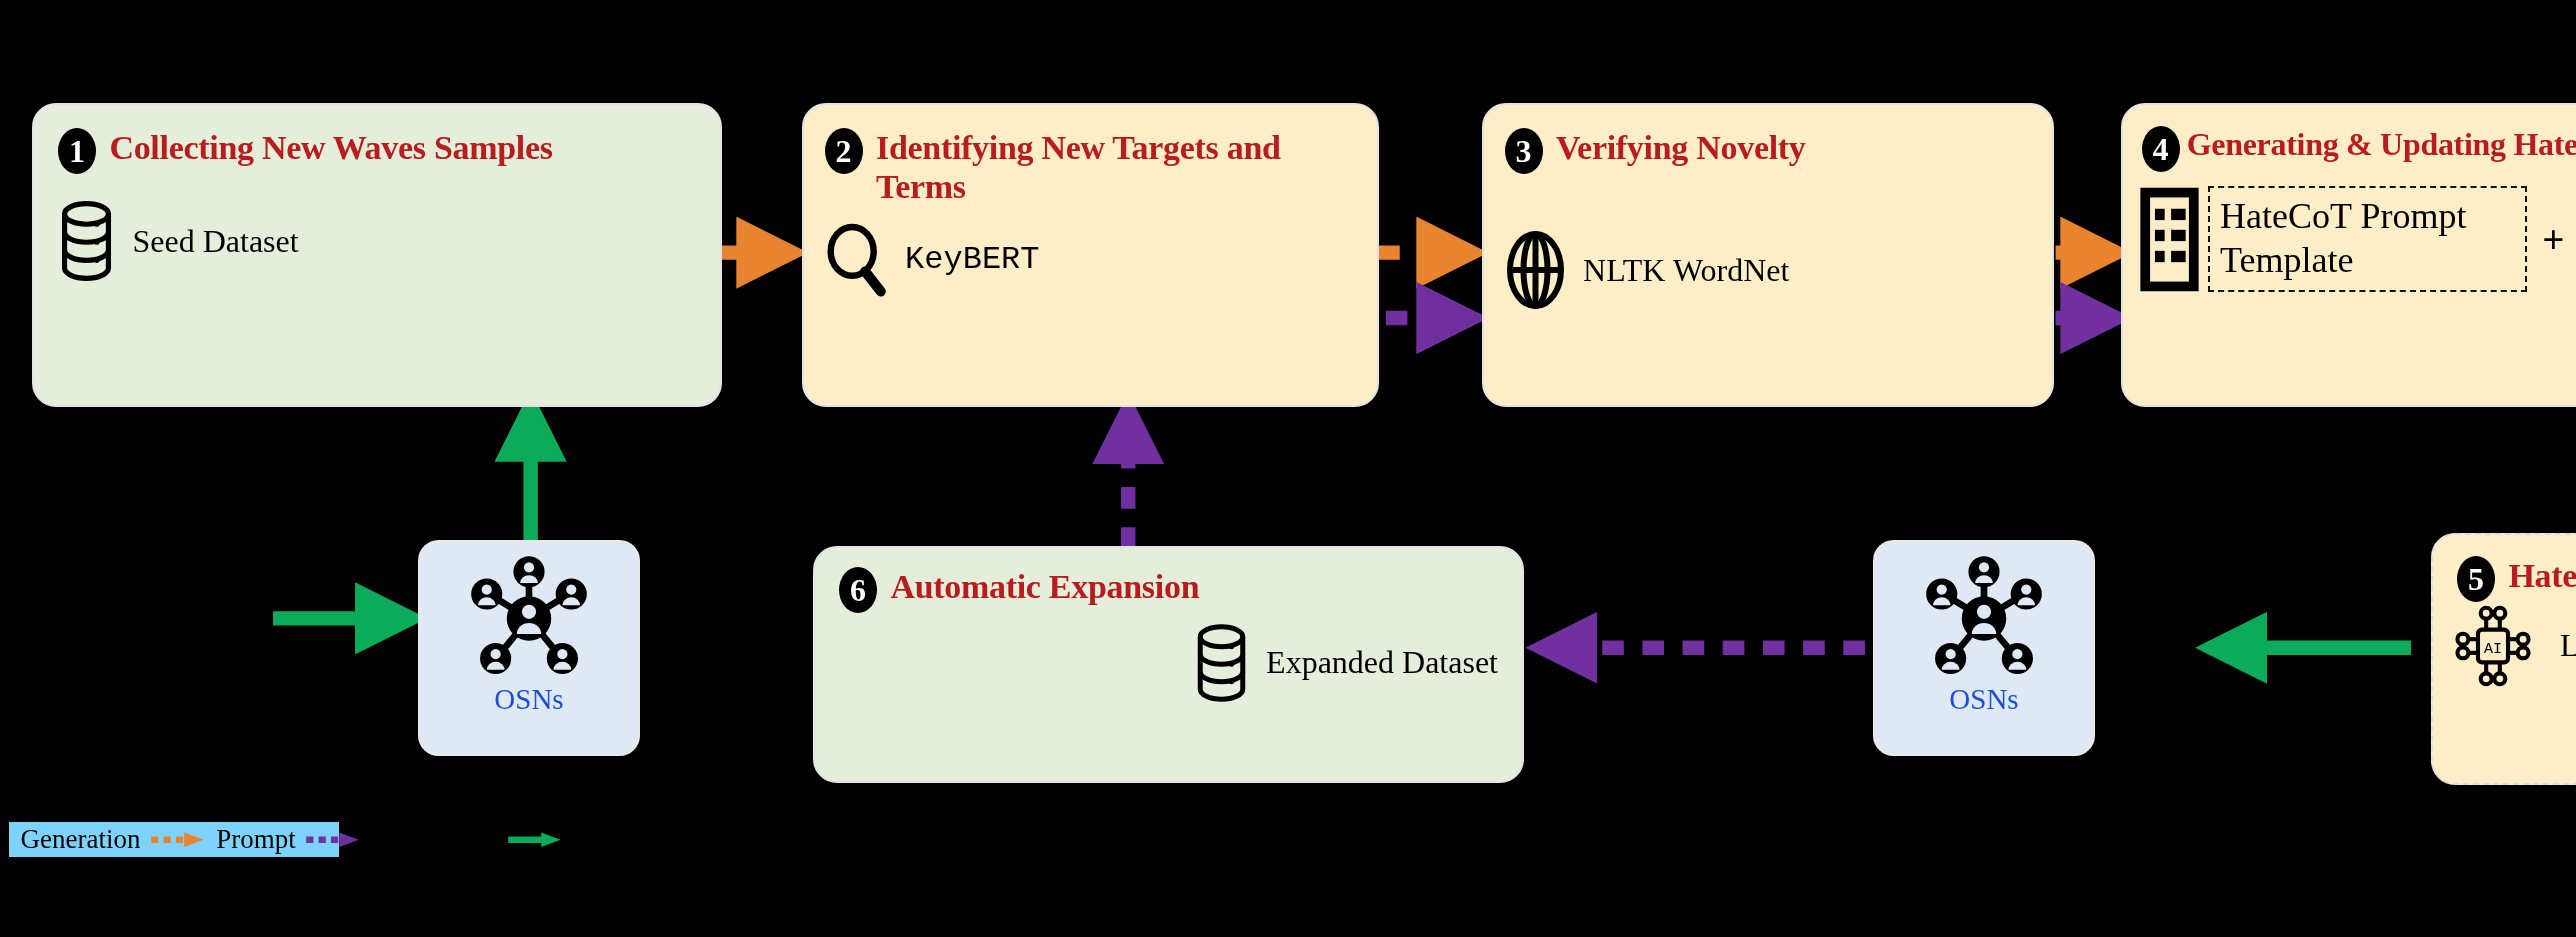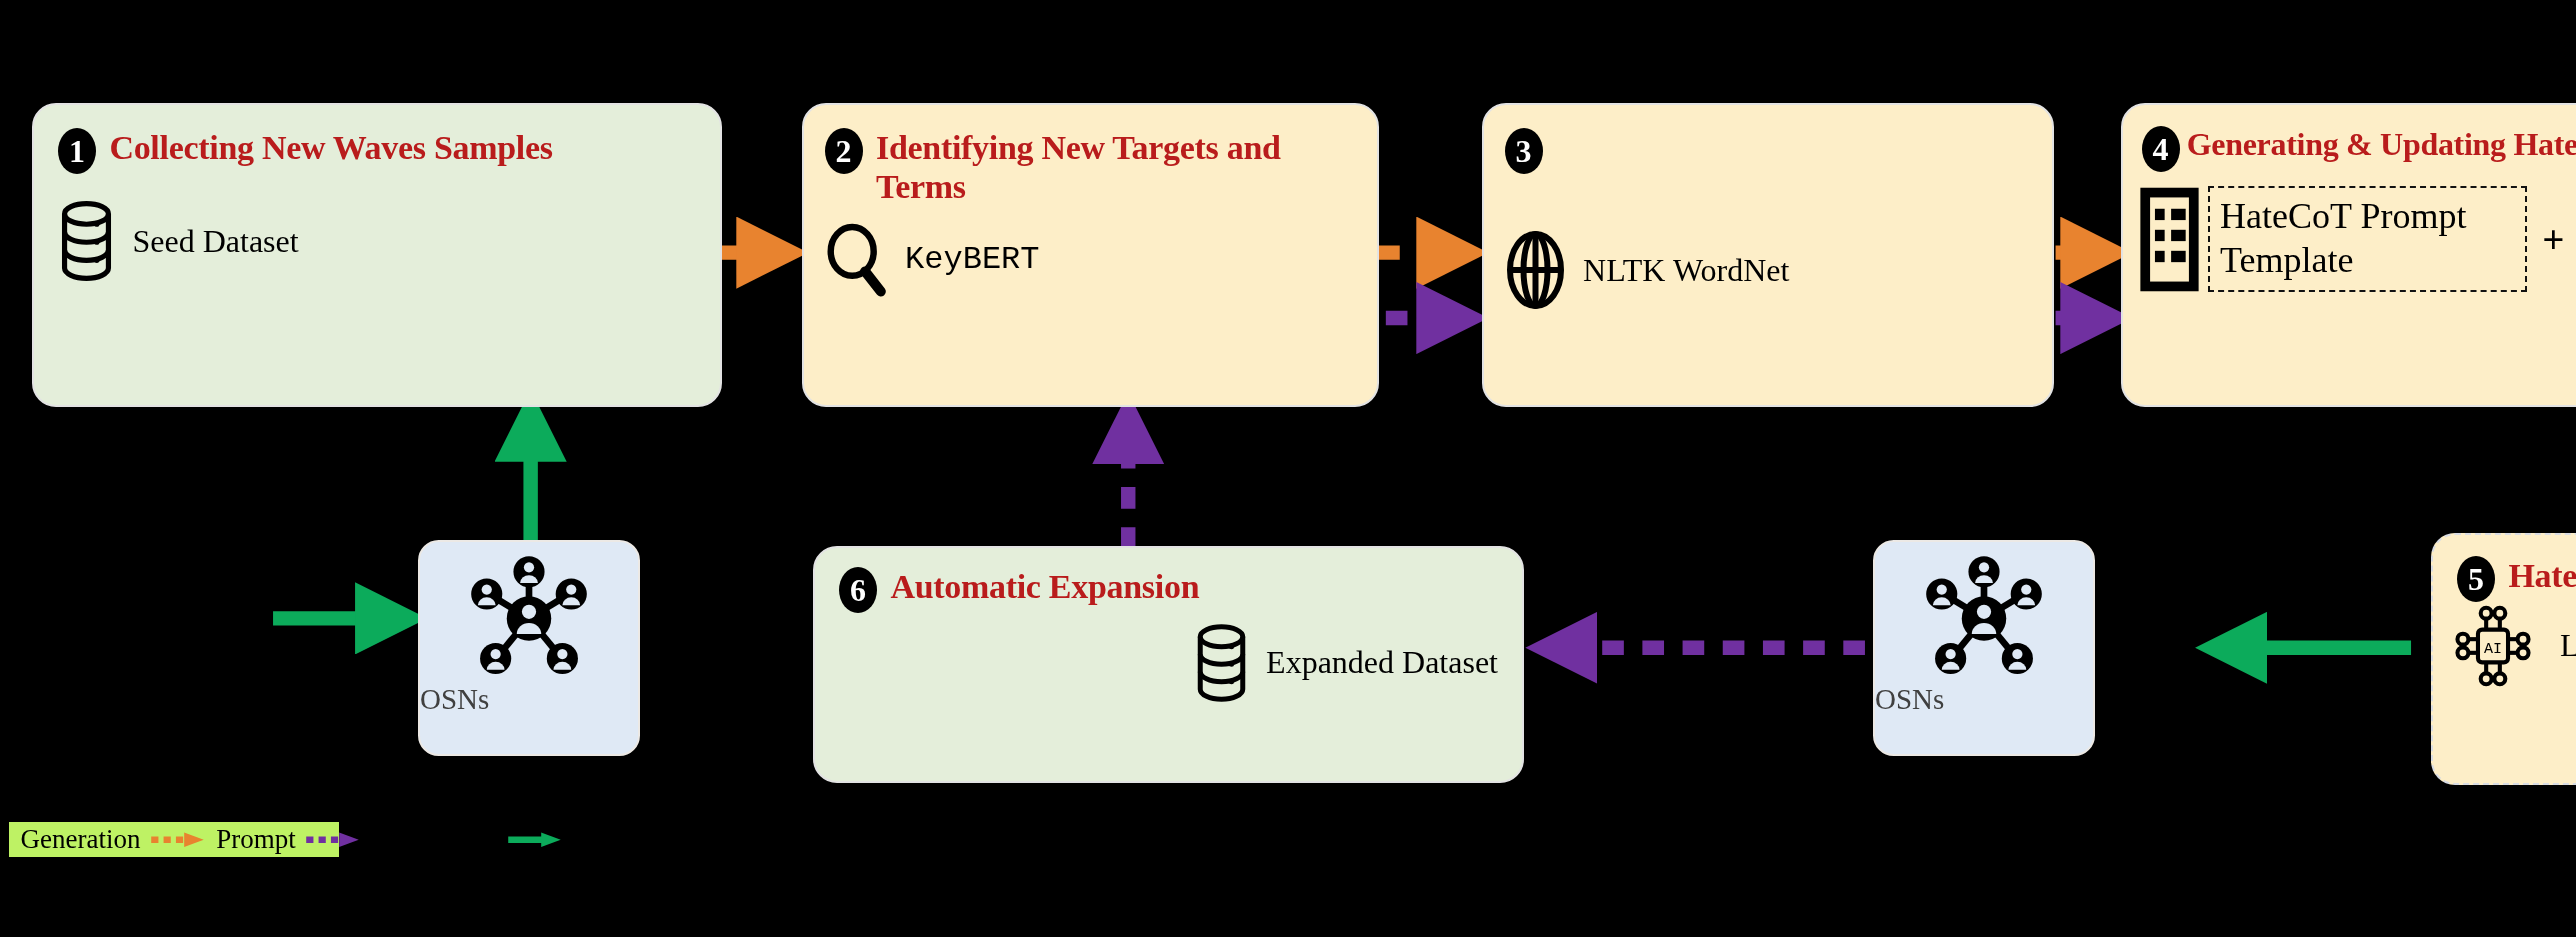--- a/index.html
+++ b/index.html
@@ -57,30 +57,30 @@
     font-size:39px;font-weight:bold;color:#000;
     padding:0 4.1px;
     align-self:center;
   }
 
   
   #legend{
     position:absolute;
     left:9.3px;top:822px;
     width:330px;height:35px;
-    background:#bef264;
+    background:#7dd3fc;
     display:flex;align-items:center;
     padding:0 11.3px;
     box-sizing:border-box;
     gap:9.3px;
   }
   .lg-label{font-size:27px;color:#000;white-space:nowrap;}
 
   svg{overflow:visible;}
-  .osn-label{font-size:29px;color:#404040;}
+  .osn-label{font-size:29px;color:#1d4ed8;text-align:center;}
 </style>
 </head>
 <body>
 
 <div id="root">
 
   <svg style="position:absolute;left:0;top:0;width:3275px;height:938px;" viewBox="0 0 6357 1820" width="3275" height="938">
     <defs>
       <marker id="ah-orange" markerWidth="5" markerHeight="5" refX="3.6" refY="2.5" orient="auto">
         <path d="M0,0 L5,2.5 L0,5 z" fill="#E8832F"></path>
@@ -147,20 +147,21 @@
         <ellipse cx="19" cy="19" rx="15" ry="17" fill="none" stroke="#000" stroke-width="4.5"></ellipse>
         <line x1="28" y1="33" x2="39" y2="47" stroke="#000" stroke-width="7" stroke-linecap="round"></line>
       </svg>
       <div class="sub">KeyBERT</div>
     </div>
   </div>
 
   <div class="box cream-box" style="left:1482px;top:103px;width:572px;height:304px;padding:23px 20.6px;">
     <div class="row1">
       <div class="badge">3</div>
+      <div class="title">Verifying Novelty</div>
     </div>
     <div class="row2" style="margin-top:57px;">
       <svg class="icon" width="61" height="78" viewBox="0 0 40 52">
         <ellipse cx="20" cy="26" rx="17" ry="24" fill="none" stroke="#000" stroke-width="4"></ellipse>
         <ellipse cx="20" cy="26" rx="8" ry="24" fill="none" stroke="#000" stroke-width="4"></ellipse>
         <line x1="20" y1="2" x2="20" y2="50" stroke="#000" stroke-width="4"></line>
         <line x1="3" y1="26" x2="37" y2="26" stroke="#000" stroke-width="4"></line>
       </svg>
       <div class="sub">NLTK WordNet</div>
     </div>

